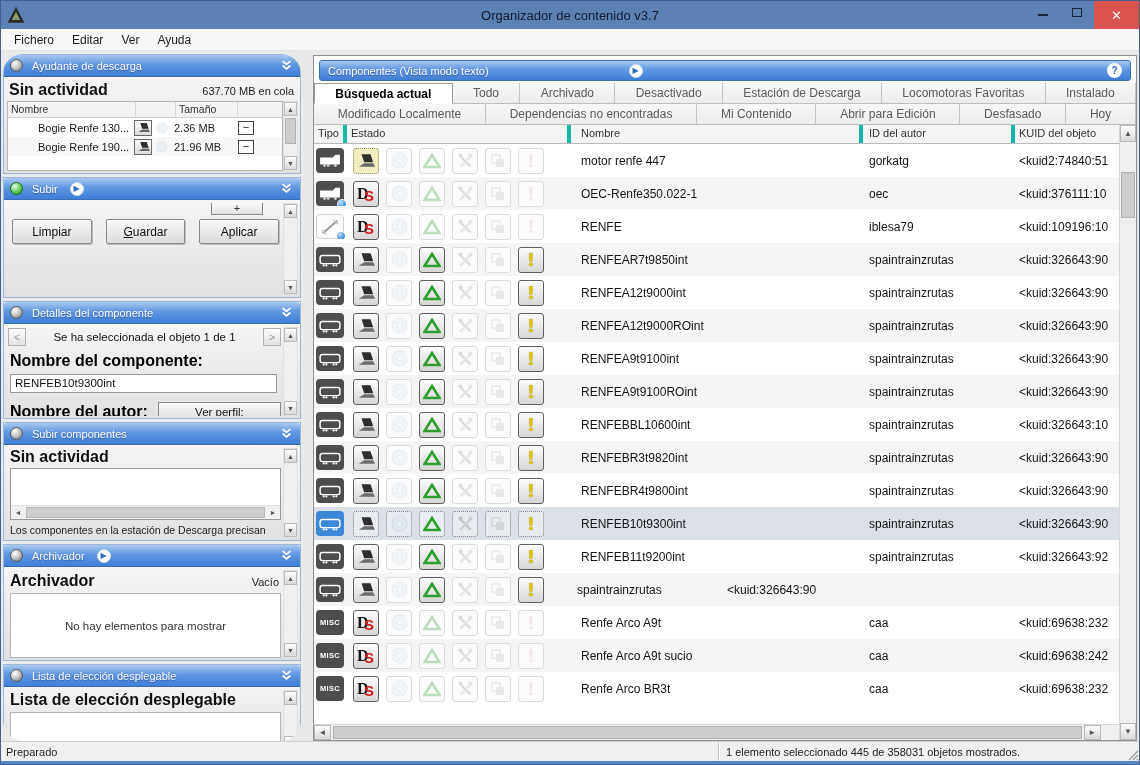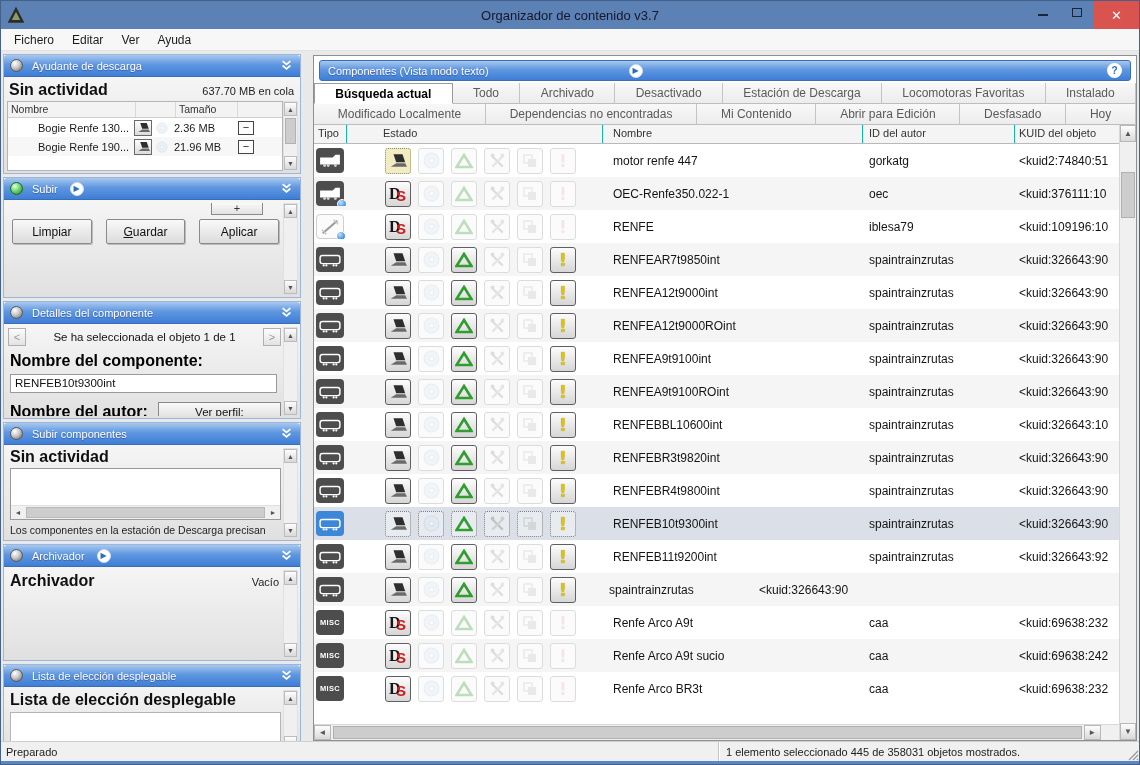--- a/index.html
+++ b/index.html
@@ -18,21 +18,21 @@
   .wb.min span{ display:block; width:10px; border-top:2px solid #1b2438; margin-top:6px;}
   .wb.max span{ display:block; width:10px; height:9px; border:1px solid #1b2438; background:transparent;}
   .wb.close{ width:45px; height:28px; background:#d9534f; color:#fff; font-size:13px; }
 
   
   .menubar{ height:22px; background:#f7f7f7; border-bottom:1px solid #e2e2e2; display:flex; align-items:center; padding-left:4px; flex:0 0 auto;}
   .menu-item{ padding:2px 9px; font-size:12px; color:#1c1c1c; }
 
   
   .content{ flex:1 1 auto; display:flex; padding:3px 2px 0 2px; overflow:hidden; }
-  .left-col{ width:298px; flex:0 0 auto; display:flex; flex-direction:column; gap:3px; overflow:hidden; }
+  .left-col{ width:298px; flex:0 0 auto; display:flex; flex-direction:column; gap:3px; overflow:hidden;border-radius:20px; }
   .gap-strip{ width:12px; flex:0 0 auto; }
   .main-col{ flex:1 1 auto; display:flex; flex-direction:column; overflow:hidden; }
 
   
   .panel{ border:1px solid #9db6d8; background:linear-gradient(#fafafa,#e0e0e0); display:flex; flex-direction:column; overflow:hidden; flex:0 0 auto;}
   .p-head{ height:22px; flex:0 0 auto; background:linear-gradient(180deg,#a8c8ef 0%,#5f97e0 45%,#3f7ed6 100%);
            border-bottom:1px solid #3a6db3; display:flex; align-items:center; padding:0 6px; border-radius:3px 3px 0 0;}
   .orb{ width:13px; height:13px; border-radius:50%; margin-right:9px;
         background:radial-gradient(circle at 35% 30%, #ffffff, #c9c9c9 45%, #6d6d6d 95%); border:1px solid #5a5a5a;}
   .orb.green{ background:radial-gradient(circle at 35% 30%, #eaffea, #74d674 45%, #1f8f1f 95%); border-color:#157015;}
@@ -114,23 +114,23 @@
   .tab{ flex:1 1 auto; height:21px; display:flex; align-items:center; justify-content:center;
         font-size:12px; color:#5a5a5a; border-right:1px solid #c4c4c4; border-bottom:1px solid #bdbdbd;
         background:linear-gradient(#f8f8f8,#ececec); white-space:nowrap; padding:0 10px;}
   .tab.active{ background:#fff; color:#000; font-weight:bold; border-bottom:1px solid #fff;
                border-left:1px solid #9a9a9a; border-right:1px solid #9a9a9a; border-top:1px solid #9a9a9a;}
 
   
   .table-zone{ flex:1 1 auto; display:flex; overflow:hidden; }
   .table-main{ flex:1 1 auto; display:flex; flex-direction:column; overflow:hidden;}
   .thead{ height:19px; flex:0 0 auto; display:flex; background:#f4f4f4; border-bottom:1px solid #b9b9b9; font-size:11px; color:#333;}
-  .th{ padding:2px 4px; border-right:1px solid #14b8a6; white-space:nowrap; overflow:hidden;}
+  .th{ padding:2px 4px; border-right:4px solid #14b8a6; white-space:nowrap; overflow:hidden;}
   .c-tipo{ width:33px; flex:0 0 auto;}
-  .c-estado{ width:224px; flex:0 0 auto;margin-left:32px;}
+  .c-estado{ width:224px; flex:0 0 auto;}
   .c-nombre{ flex:1 1 auto; padding-left:10px;}
   .c-autor{ width:152px; flex:0 0 auto; padding-left:6px;}
   .c-kuid{ width:104px; flex:0 0 auto; padding-left:4px; white-space:nowrap; overflow:hidden;}
   .tbody{ flex:1 1 auto; overflow:hidden;}
 
   .trow{ display:flex; align-items:center; height:33px; font-size:12px; color:#141414; background:#fff;}
   .trow:nth-child(even){ background:#f5f5f5;}
   .trow.selected{ background:#dbdfe7;}
   .trow .c{ overflow:hidden; white-space:nowrap;}
 
@@ -405,20 +405,23 @@
                 <path d="M1.5 5 L5 8 L8.5 5" fill="none" stroke="#fff" stroke-width="1.6"></path>
               </svg>
             </span>
         </div>
         <div class="p-body">
           <div class="p-inner" style="display:flex;flex-direction:column;">
             <div class="arc-top">
               <span class="big-status">Archivador</span>
               <span class="arc-badge">Vacío</span>
             </div>
+            <div class="empty-box">
+              <span class="empty-text">No hay elementos para mostrar</span>
+            </div>
           </div>
           <div class="mscroll">
             <span class="msb">▲</span>
             <span class="mtrack nothumb"></span>
             <span class="msb">▼</span>
           </div>
         </div>
       </div>
 
       <div class="panel" style="height:90px">

